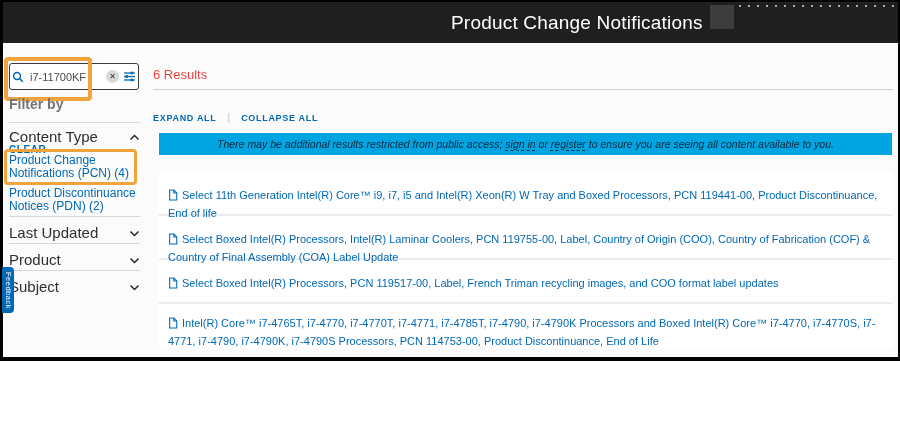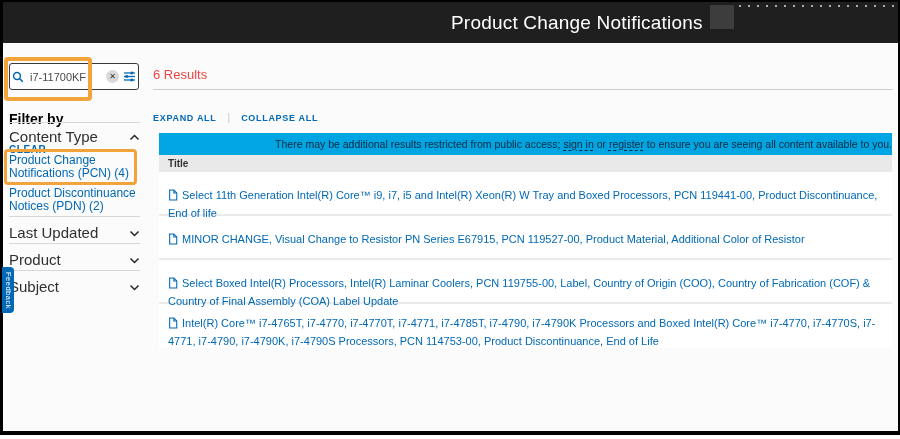--- a/index.html
+++ b/index.html
@@ -1,47 +1,47 @@
 <!DOCTYPE html>
 <html><head>
 <meta charset="utf-8">
 <style>
   html,body{margin:0;padding:0;background:#fff;}
-  .page{position:relative;width:900px;height:435px;background:#000;font-family:"Liberation Sans",sans-serif;overflow:hidden;}
+  .page{position:relative;width:900px;height:361px;background:#000;font-family:"Liberation Sans",sans-serif;overflow:hidden;}
   
   .hdr{position:absolute;left:3px;top:2px;right:2px;height:41px;background:#1f1f1f;}
   .hdr-title{position:absolute;left:448px;top:10px;color:#ffffff;font-size:19px;font-weight:400;letter-spacing:.2px;white-space:nowrap;}
   .hdr-square{position:absolute;left:707px;top:3px;width:24px;height:24px;background:#3d3d3d;}
   .hdr-dots{position:absolute;right:4px;top:3px;display:flex;gap:7px;}
   .hdot{width:2px;height:2px;background:#dcdcdc;border-radius:50%;}
   
   .body{position:absolute;left:3px;top:43px;right:2px;bottom:4px;background:#fbfbfb;overflow:hidden;}
   
   .search-box{position:absolute;left:6px;top:20px;width:130px;height:27px;background:#fff;border:1.5px solid #3a3a3a;border-radius:3px;box-sizing:border-box;display:flex;align-items:center;padding:0 2px;gap:4px;}
   .search-box input{flex:1;min-width:0;border:none;outline:none;background:transparent;font-family:"Liberation Sans",sans-serif;font-size:11px;color:#4a4a4a;}
   .clear-btn{width:13px;height:13px;border-radius:50%;background:#d9d9d9;border:none;padding:0;display:flex;align-items:center;justify-content:center;cursor:pointer;flex:0 0 auto;font-size:8px;color:#333;line-height:1;}
   .hl{position:absolute;border:4px solid #f2a33c;border-radius:4px;pointer-events:none;background:transparent;}
   .hl-search{left:1px;top:14px;width:80px;height:36px;}
   .hl-pcn{left:1px;top:106px;width:127px;height:30px;border-width:3px;}
-  .filter-by{position:absolute;left:6px;top:68px;font-size:14px;font-weight:600;color:#000000;}
+  .filter-by{position:absolute;left:6px;top:53px;font-size:14px;font-weight:600;color:#737373;}
   .sdiv{position:absolute;left:6px;width:131px;height:1px;background:#d8d8d8;}
   .sec-row{position:absolute;left:6px;width:131px;display:flex;justify-content:space-between;align-items:center;cursor:pointer;}
   .sec-label{font-size:15px;color:#303030;}
   .clear-link{position:absolute;left:6px;top:101px;font-size:10px;font-weight:700;letter-spacing:.6px;color:#0068b5;cursor:pointer;}
   .f-link{position:absolute;left:6px;width:128px;font-size:12px;line-height:13px;color:#0068b5;cursor:pointer;}
   
   .feedback{position:absolute;left:2px;top:267px;width:12px;height:46px;background:#0068b5;border-radius:0 4px 4px 0;display:flex;align-items:center;justify-content:center;cursor:pointer;}
   .feedback span{writing-mode:vertical-rl;font-size:7.5px;color:#fff;letter-spacing:.5px;}
   
   .res-count{position:absolute;left:150px;top:24px;font-size:13px;color:#ef4444;}
   .mdiv{position:absolute;left:150px;right:5px;top:46px;height:1px;background:#cfcfcf;}
   .toolbar{position:absolute;left:150px;top:69px;display:flex;align-items:center;gap:11px;}
   .tb-link{font-size:9px;font-weight:700;letter-spacing:.7px;color:#0068b5;cursor:pointer;}
   .tb-sep{color:#c4c4c4;font-size:10px;}
-  .banner{position:absolute;left:156px;right:6px;top:90px;height:22px;background:#00a5e1;font-size:10.5px;line-height:22px;color:#0e2841;text-align:right;padding-right:0;box-sizing:border-box;white-space:nowrap;overflow:hidden;}
+  .banner{position:absolute;left:156px;right:6px;top:90px;height:22px;background:#00a5e1;font-size:10.5px;line-height:22px;color:#0e2841;text-align:center;padding-right:0;box-sizing:border-box;white-space:nowrap;overflow:hidden;font-style:italic;}
   .banner .blink{text-decoration:underline;text-decoration-style:dashed;text-underline-offset:2px;cursor:pointer;}
   .thead{position:absolute;left:156px;right:6px;top:112px;height:17px;background:#e9e9e9;font-size:10px;font-weight:700;color:#333;line-height:17px;padding-left:9px;box-sizing:border-box;}
   .rows{position:absolute;left:156px;right:6px;top:129px;}
   .rrow{height:44px;background:#fff;border-bottom:2px solid #ebebeb;box-sizing:border-box;padding:13px 14px 0 9px;}
   .rrow:last-child{border-bottom:none;}
   .rlink{font-size:11px;line-height:14px;color:#0068b5;cursor:pointer;}
   .doc-ic{vertical-align:-2px;margin-right:4px;}
   .chev{flex:0 0 auto;}
 </style>
 </head>
@@ -147,40 +147,39 @@
     <div class="mdiv"></div>
 
     <div class="toolbar">
       <span class="tb-link">EXPAND ALL</span>
       <span class="tb-sep">|</span>
       <span class="tb-link">COLLAPSE ALL</span>
     </div>
 
     <div class="banner"><span>There may be additional results restricted from public access; </span><span class="blink">sign in</span><span> or </span><span class="blink">register</span><span> to ensure you are seeing all content available to you.</span></div>
 
-    <div class="thead">Title</div>
 
     <div class="rows">
       <div class="rrow">
         <span class="rlink"><svg class="doc-ic" width="10" height="12" viewBox="0 0 12 14">
               <path d="M2 1 h5 l3.5 3.5 V13 H2 Z" fill="none" stroke="#0068b5" stroke-width="1.3"></path>
               <path d="M7 1 v3.5 h3.5" fill="none" stroke="#0068b5" stroke-width="1.3"></path>
             </svg><span>Select 11th Generation Intel(R) Core™ i9, i7, i5 and Intel(R) Xeon(R) W Tray and Boxed Processors, PCN 119441-00, Product Discontinuance, End of life</span></span>
       </div>
       <div class="rrow">
         <span class="rlink"><svg class="doc-ic" width="10" height="12" viewBox="0 0 12 14">
               <path d="M2 1 h5 l3.5 3.5 V13 H2 Z" fill="none" stroke="#0068b5" stroke-width="1.3"></path>
               <path d="M7 1 v3.5 h3.5" fill="none" stroke="#0068b5" stroke-width="1.3"></path>
-            </svg><span>MINOR CHANGE, Visual Change to Resistor PN Series E67915, PCN 119527-00, Product Material, Additional Color of Resistor</span></span>
+            </svg><span>Select Boxed Intel(R) Processors, Intel(R) Laminar Coolers, PCN 119755-00, Label, Country of Origin (COO), Country of Fabrication (COF) &amp; Country of Final Assembly (COA) Label Update</span></span>
       </div>
       <div class="rrow">
         <span class="rlink"><svg class="doc-ic" width="10" height="12" viewBox="0 0 12 14">
               <path d="M2 1 h5 l3.5 3.5 V13 H2 Z" fill="none" stroke="#0068b5" stroke-width="1.3"></path>
               <path d="M7 1 v3.5 h3.5" fill="none" stroke="#0068b5" stroke-width="1.3"></path>
-            </svg><span>Select Boxed Intel(R) Processors, Intel(R) Laminar Coolers, PCN 119755-00, Label, Country of Origin (COO), Country of Fabrication (COF) &amp; Country of Final Assembly (COA) Label Update</span></span>
+            </svg><span>Select Boxed Intel(R) Processors, PCN 119517-00, Label, French Triman recycling images, and COO format label updates</span></span>
       </div>
       <div class="rrow" style="padding-top:9px;">
         <span class="rlink"><svg class="doc-ic" width="10" height="12" viewBox="0 0 12 14">
               <path d="M2 1 h5 l3.5 3.5 V13 H2 Z" fill="none" stroke="#0068b5" stroke-width="1.3"></path>
               <path d="M7 1 v3.5 h3.5" fill="none" stroke="#0068b5" stroke-width="1.3"></path>
             </svg><span>Intel(R) Core™ i7-4765T, i7-4770, i7-4770T, i7-4771, i7-4785T, i7-4790, i7-4790K Processors and Boxed Intel(R) Core™ i7-4770, i7-4770S, i7-4771, i7-4790, i7-4790K, i7-4790S Processors, PCN 114753-00, Product Discontinuance, End of Life</span></span>
       </div>
     </div>
 
   </div>

